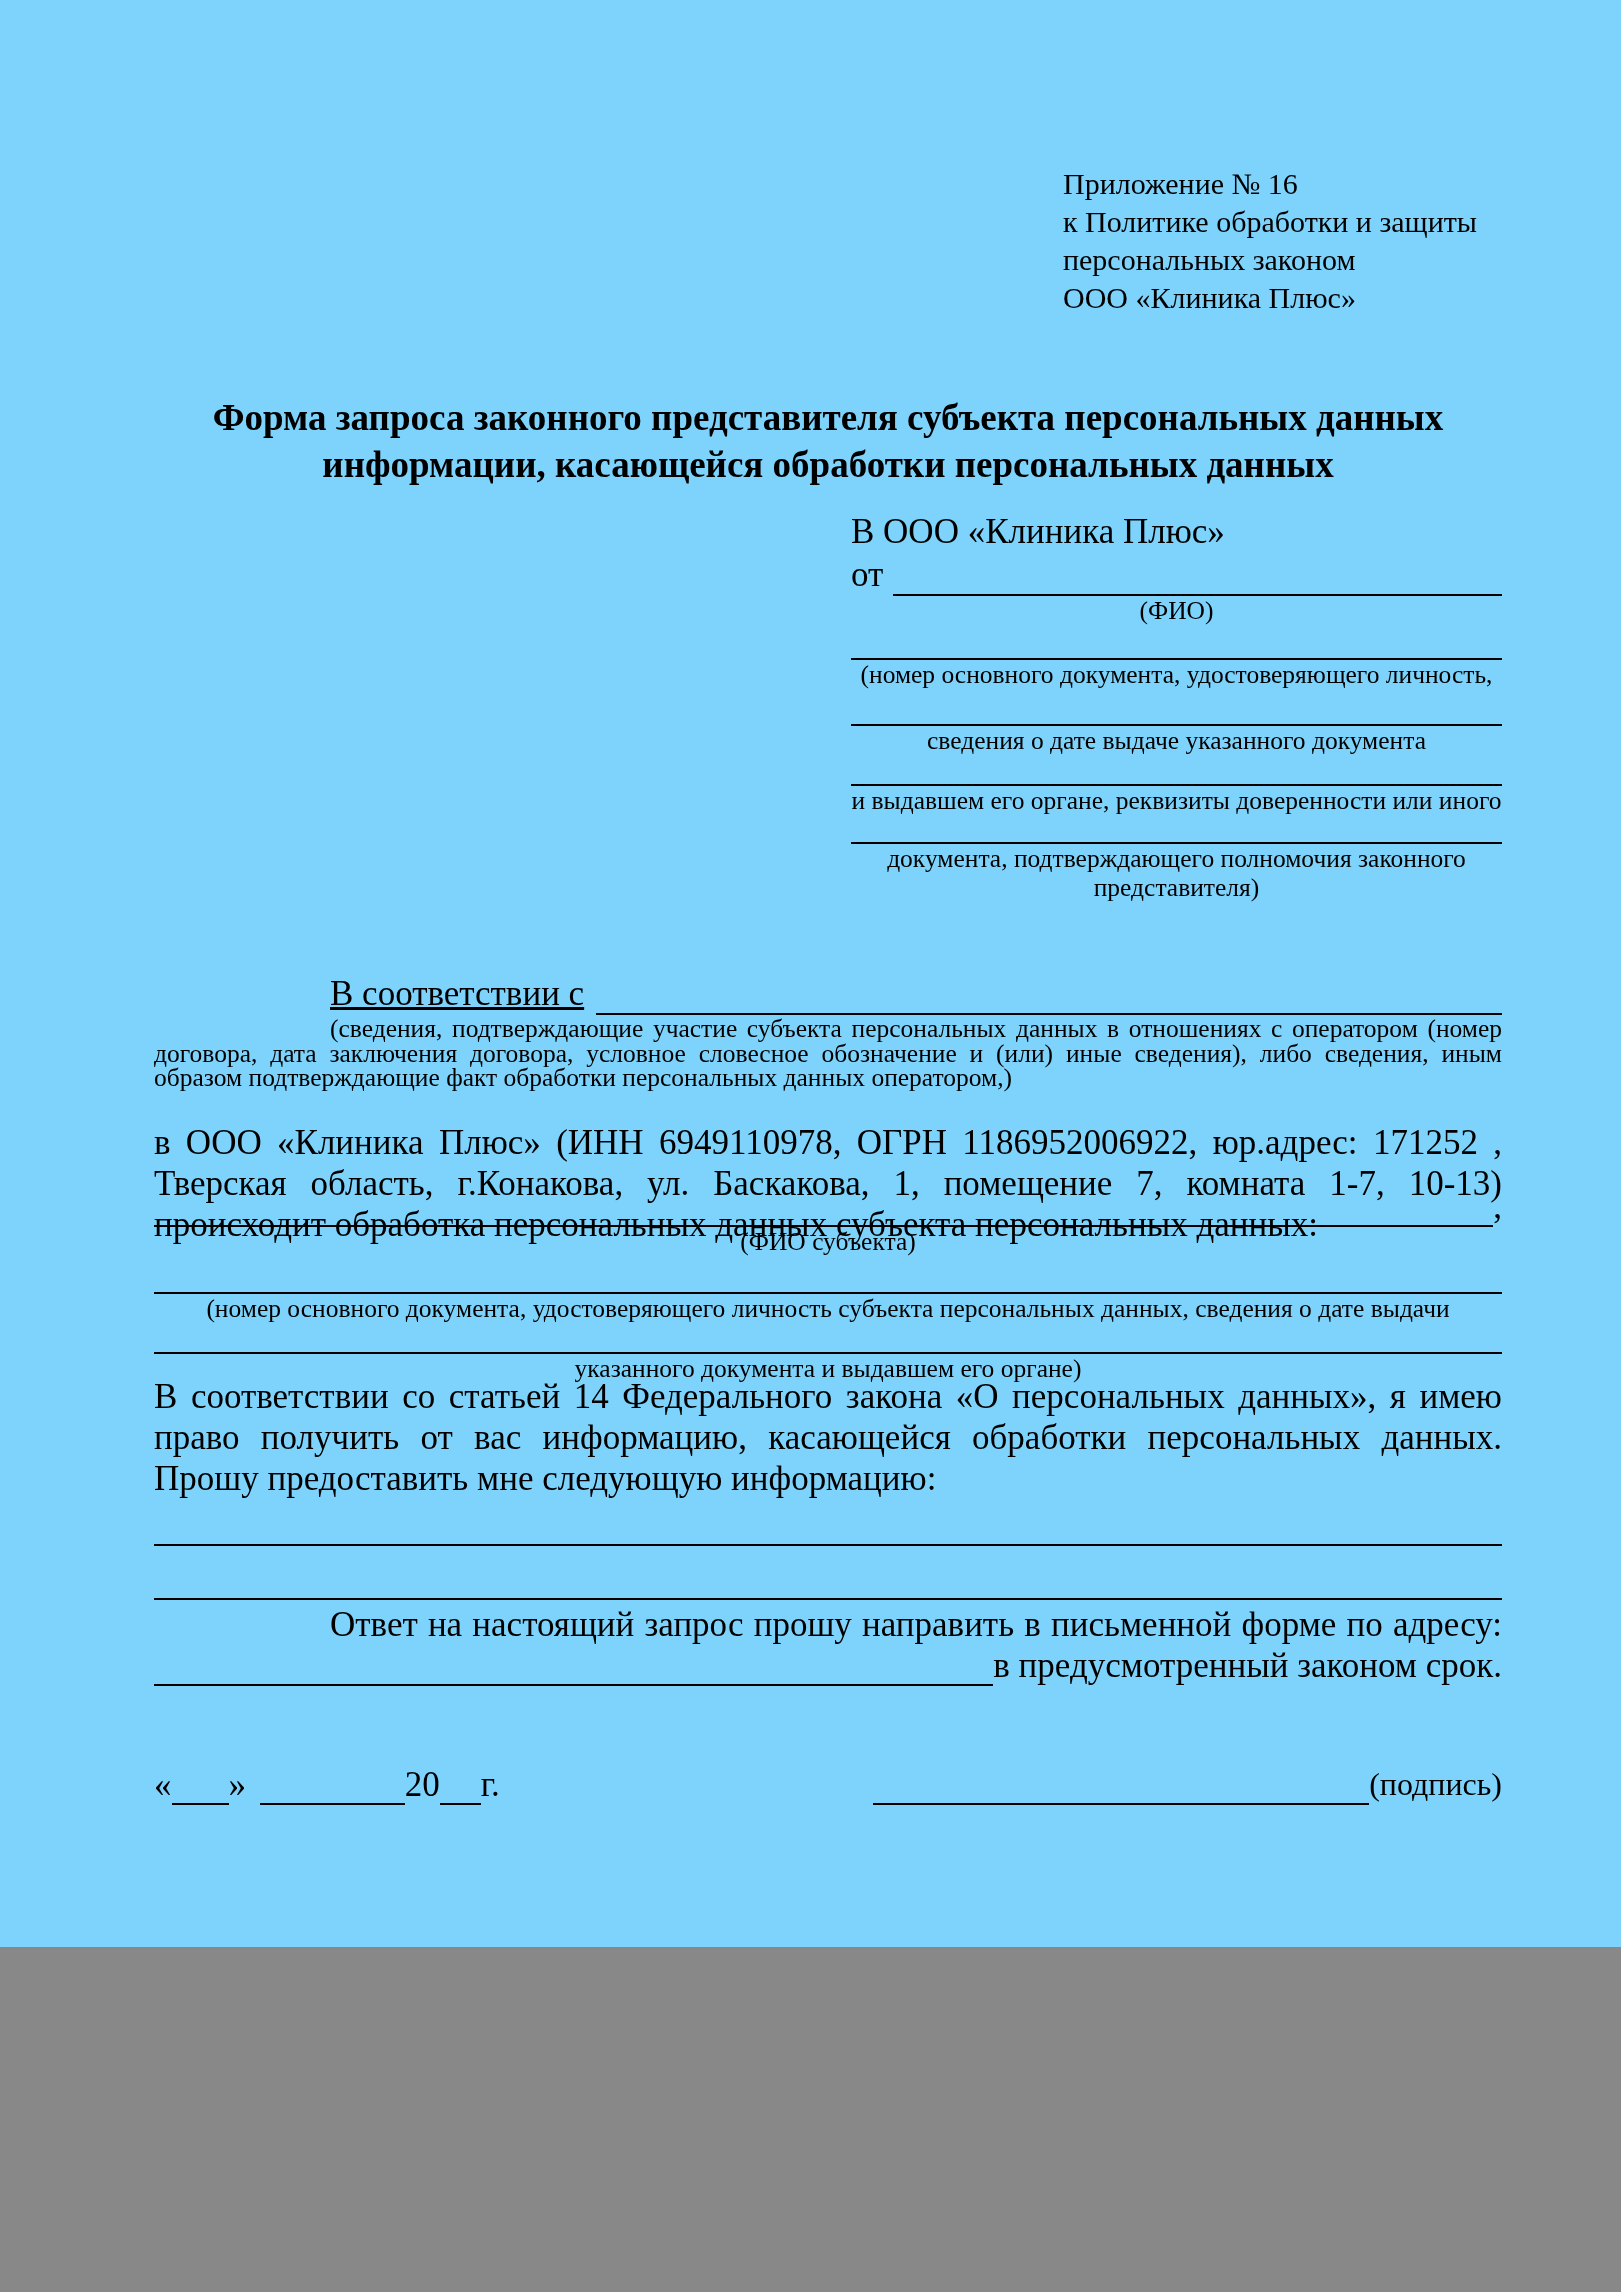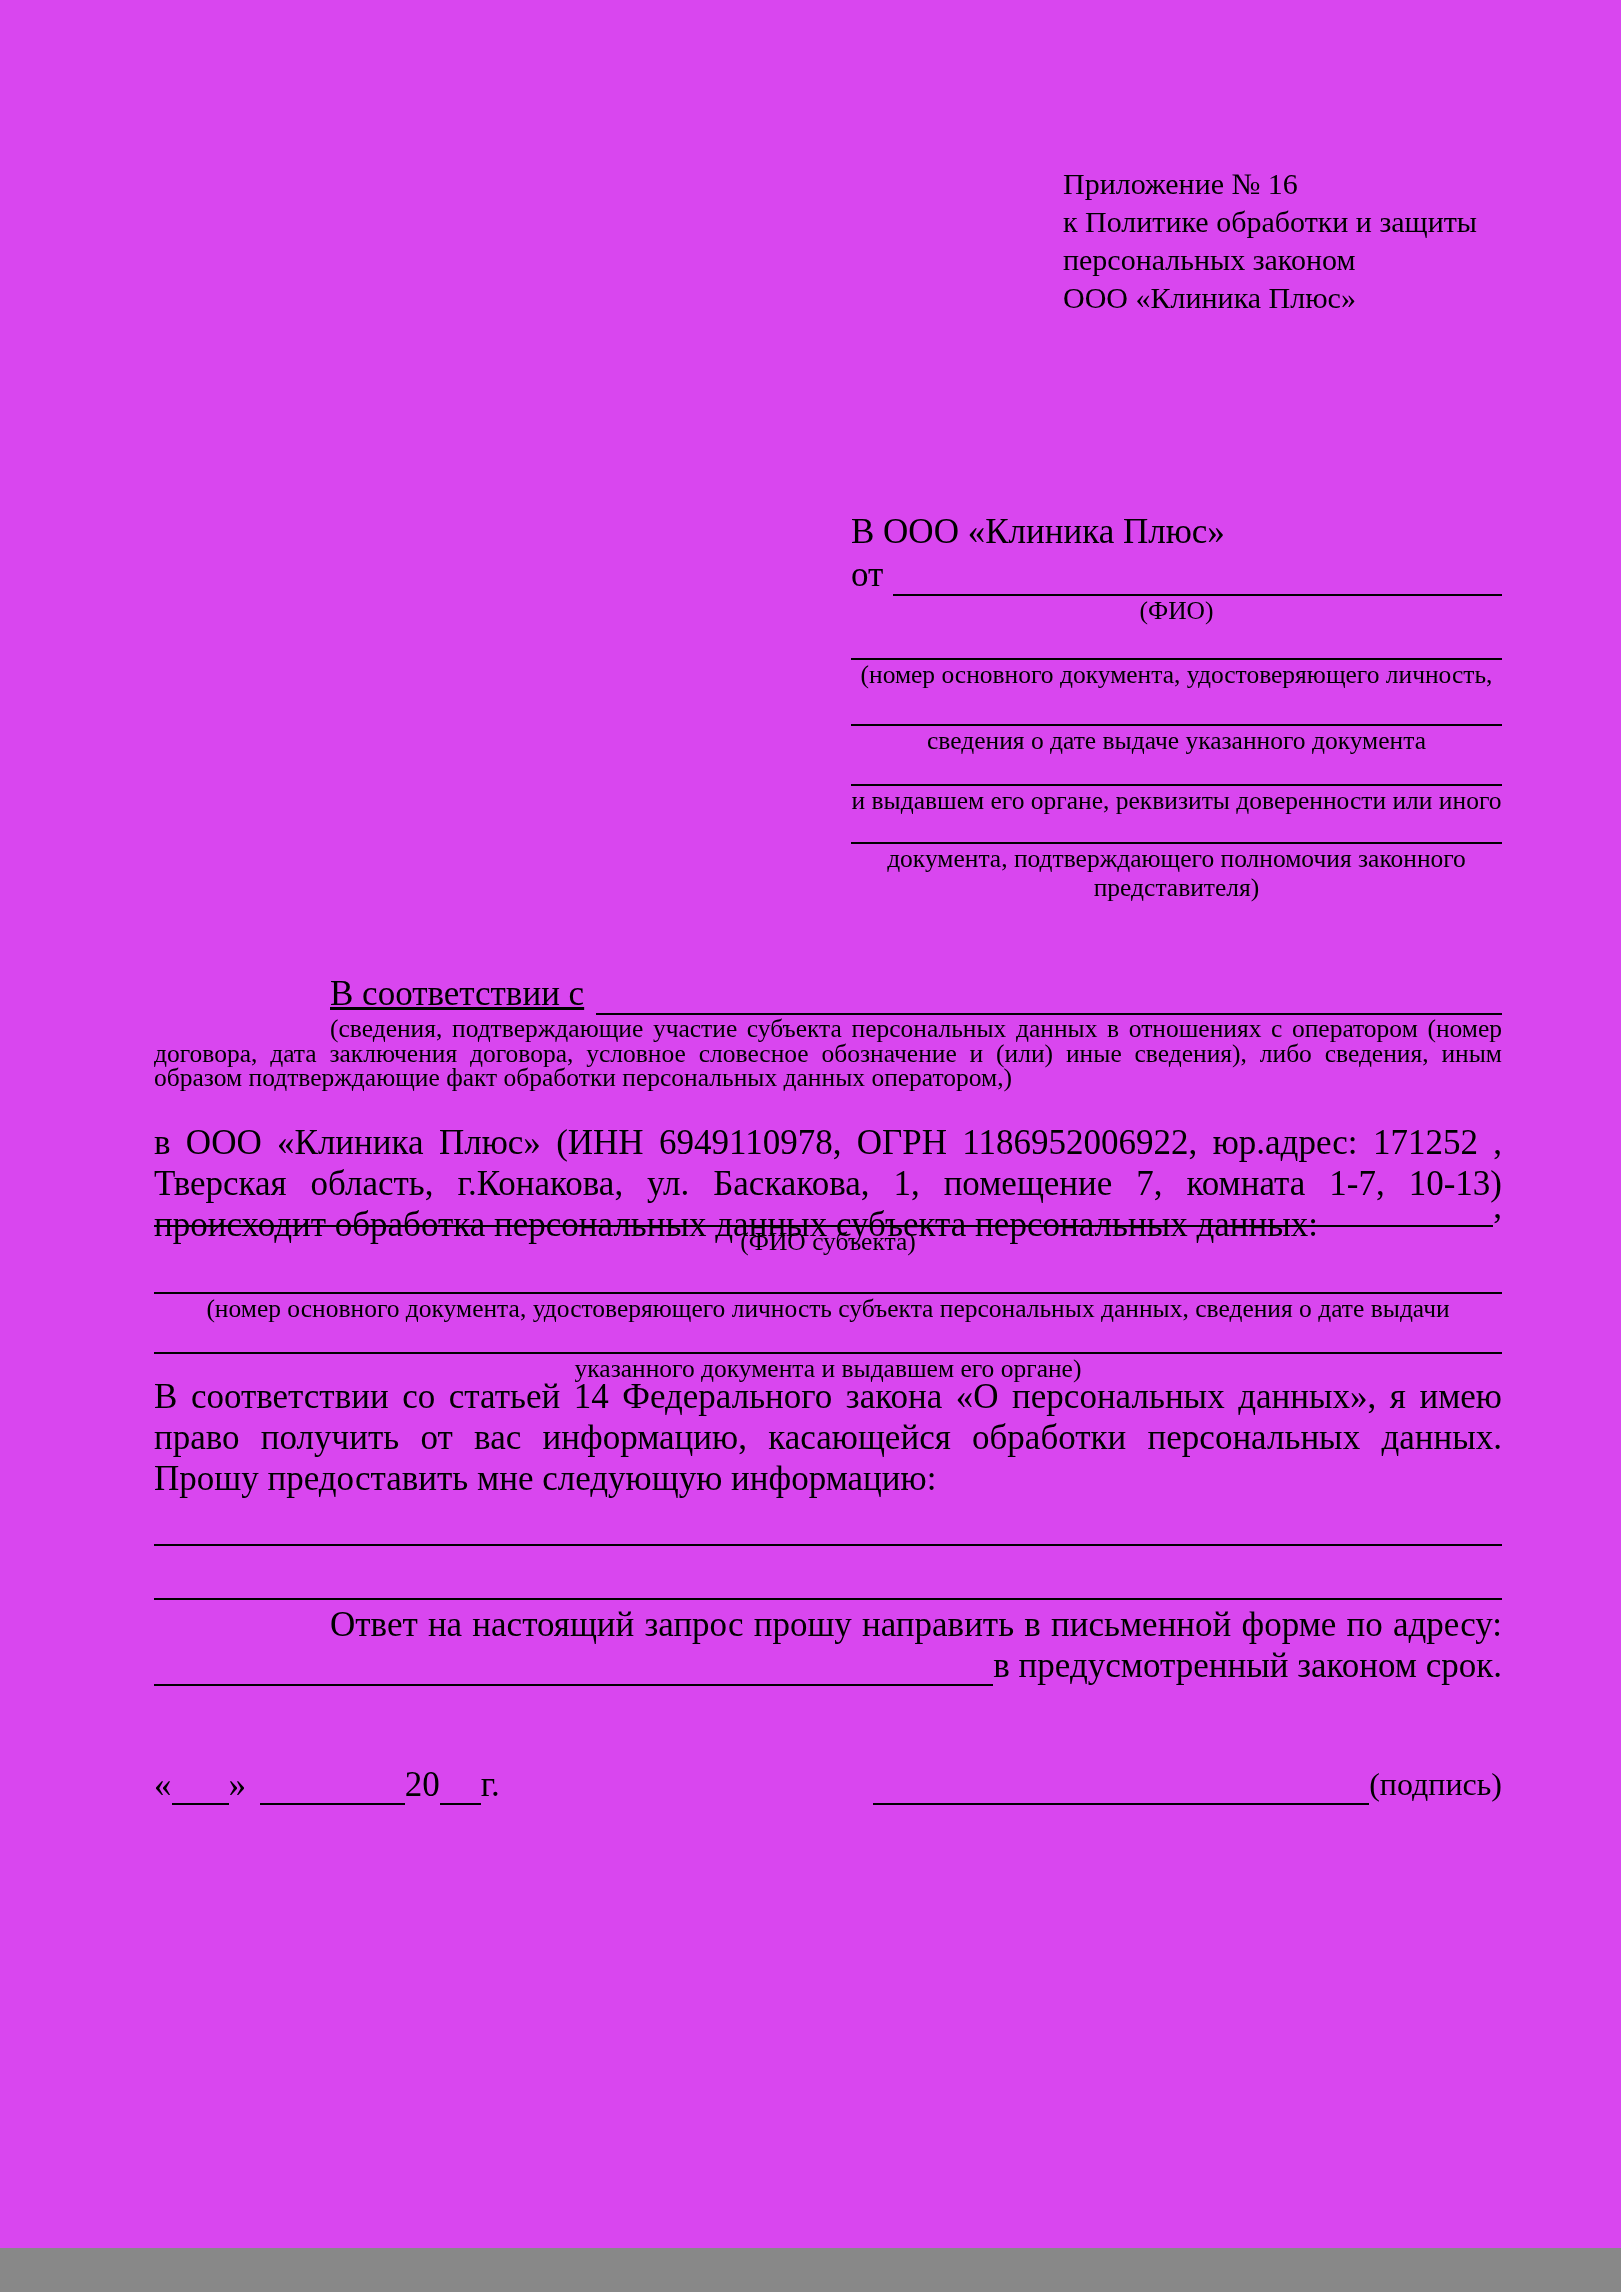--- a/index.html
+++ b/index.html
@@ -1,20 +1,20 @@
 <!DOCTYPE html>
 <html lang="ru"><head>
 <meta charset="utf-8">
 <style>
   html, body { margin: 0; padding: 0; background: #888; }
   .page {
     position: relative;
-    width: 1621px; height: 2248px;
+    width: 1621px; height: 1947px;
     margin: 0 auto;
-    background: #d946ef;
+    background: #7dd3fc;
     color: #000000;
     font-family: "Liberation Serif", "DejaVu Serif", serif;
     overflow: hidden;
   }
   .abs { position: absolute; }
 
   
   .appendix { left: 1063px; top: 165px; font-size: 30px; line-height: 38px; }
 
   
@@ -76,20 +76,24 @@
 
 <div class="page">
 
   <div class="abs appendix">
     <div>Приложение № 16</div>
     <div>к Политике обработки и защиты</div>
     <div>персональных законом</div>
     <div>ООО «Клиника Плюс»</div>
   </div>
 
+  <div class="abs doc-title">
+    <div>Форма запроса законного представителя субъекта персональных данных</div>
+    <div>информации, касающейся обработки персональных данных</div>
+  </div>
 
   <div class="abs addressee">
     <div class="addr-to">В ООО «Клиника Плюс»</div>
     <div class="addr-from">
       <span class="lbl">от</span>
       <span class="fill"></span>
     </div>
     <div class="caption">(ФИО)</div>
 
     <div class="addr-blank h34"></div>

